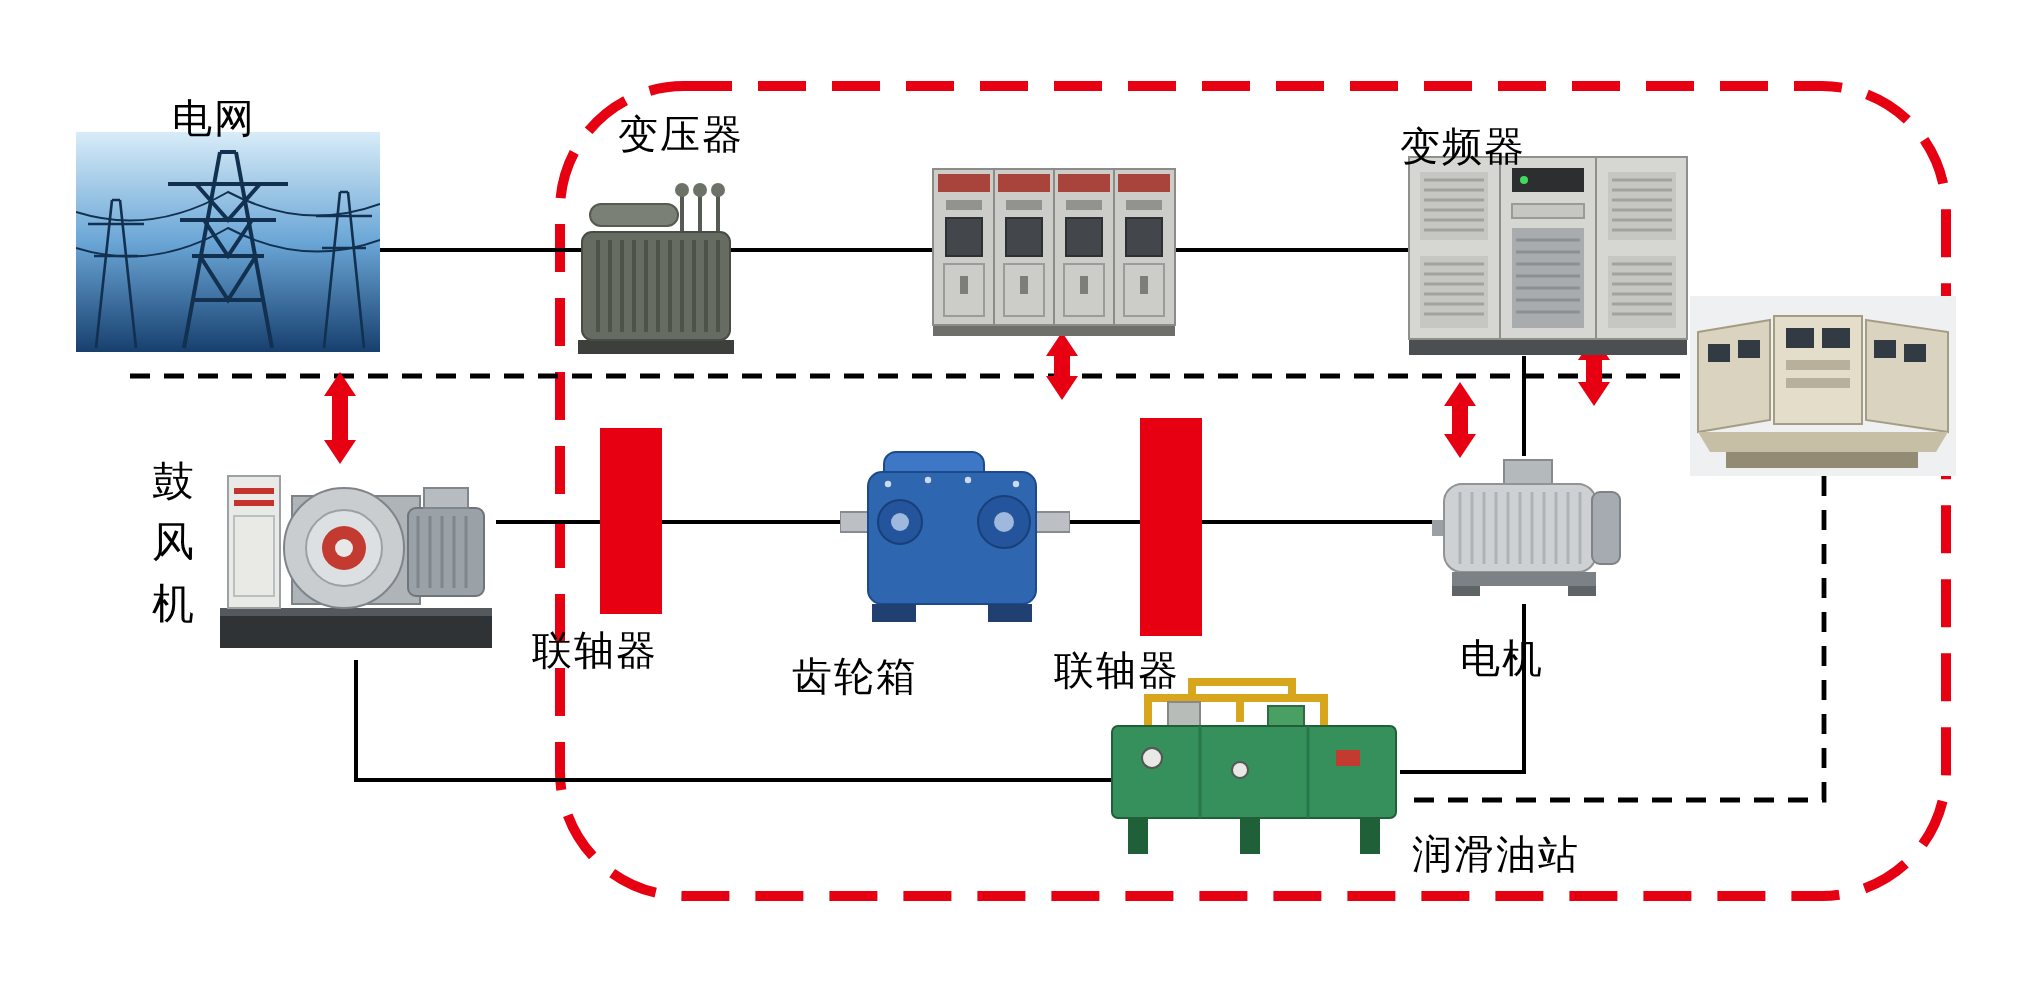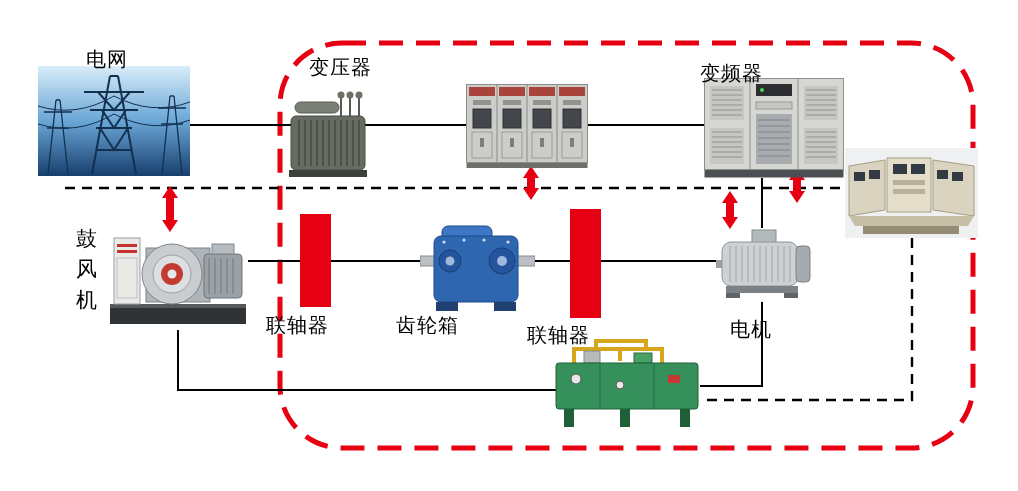--- a/index.html
+++ b/index.html
@@ -8,21 +8,21 @@
     font-family:"DejaVu Sans","Liberation Sans",sans-serif;overflow:hidden;
   }
   .wires{position:absolute;left:0;top:0;z-index:2;}
   .node{position:absolute;margin:0;z-index:3;}
   .node svg{display:block;width:100%;height:100%;}
   .coupling{position:absolute;background:#e60012;z-index:4;}
   .label{
     position:absolute;z-index:5;font-size:20px;color:#000;
     white-space:nowrap;letter-spacing:1px;
   }
-  .label.vertical{white-space:normal;width:26px;line-height:1.45;font-size:21px;letter-spacing:0;font-family:Liberation Mono, monospace;}
+  .label.vertical{white-space:normal;width:26px;line-height:1.45;font-size:21px;letter-spacing:0;}
 </style>
 </head>
 <body>
 
 <div class="stage">
 
   <svg class="wires" width="1018" height="491" viewBox="0 0 1018 491">
 
     <rect x="280" y="43" width="693" height="405" rx="62" fill="none" stroke="#e60012" stroke-width="5" stroke-dasharray="24 13"></rect>
 
@@ -254,17 +254,18 @@
   </figure>
 
   <div class="coupling" style="left:300px;top:214px;width:31px;height:93px"></div>
   <div class="coupling" style="left:570px;top:209px;width:31px;height:109px"></div>
 
   <div class="label" style="left:86px;top:46px">电网</div>
   <div class="label" style="left:309px;top:54px">变压器</div>
   <div class="label" style="left:700px;top:60px">变频器</div>
   <div class="label vertical" style="left:76px;top:226px">鼓风机</div>
   <div class="label" style="left:266px;top:312px">联轴器</div>
-  <div class="label" style="left:396px;top:312px">齿轮箱</div>
+  <div class="label" style="left:396px;top:325px">齿轮箱</div>
   <div class="label" style="left:527px;top:322px">联轴器</div>
   <div class="label" style="left:730px;top:316px">电机</div>
+  <div class="label" style="left:706px;top:414px">润滑油站</div>
 
 </div>
 
 </body></html>

